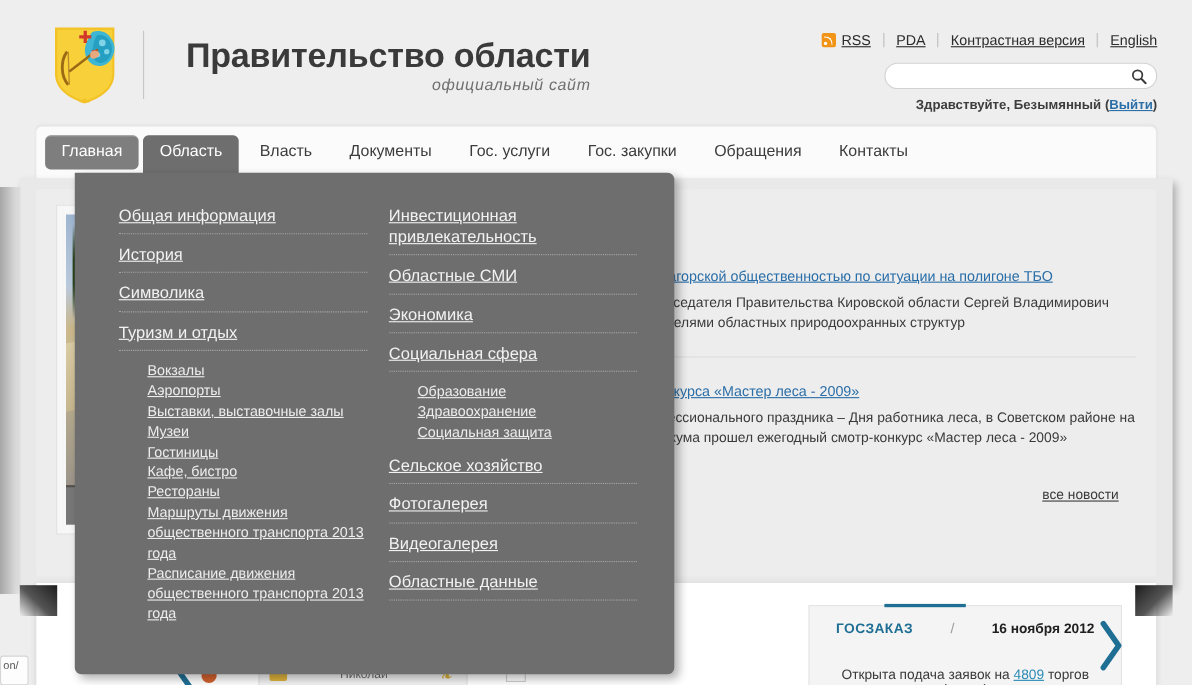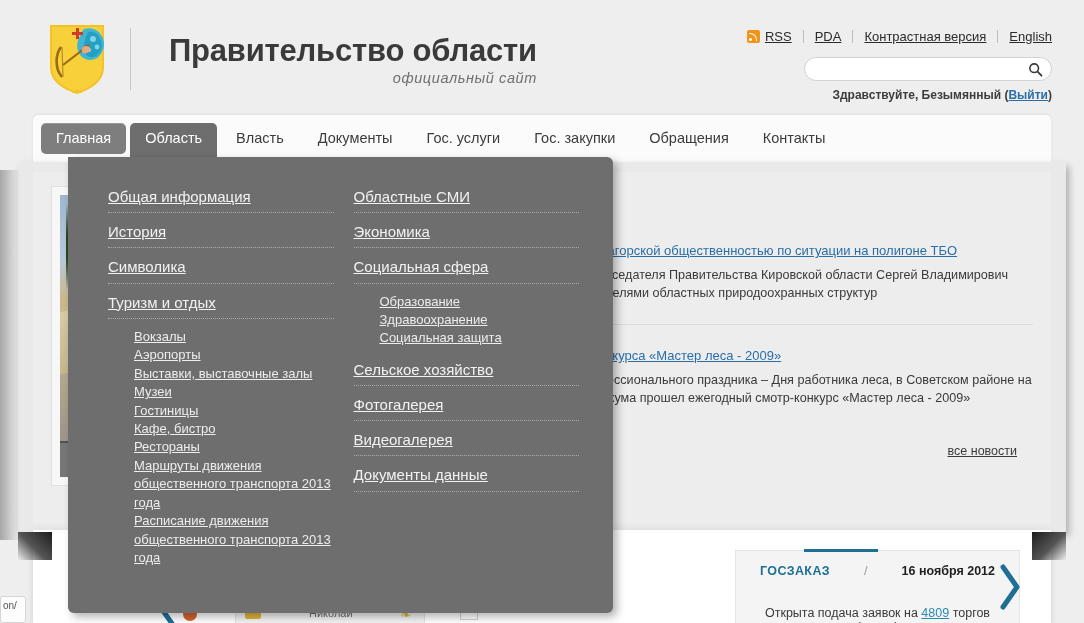--- a/index.html
+++ b/index.html
@@ -703,28 +703,29 @@
           <a class="mm-sub" href="#">Выставки, выставочные залы</a>
           <a class="mm-sub" href="#">Музеи</a>
           <a class="mm-sub" href="#">Гостиницы</a>
           <a class="mm-sub" href="#">Кафе, бистро</a>
           <a class="mm-sub" href="#">Рестораны</a>
           <a class="mm-sub" href="#">Маршруты движения общественного транспорта 2013 года</a>
           <a class="mm-sub" href="#">Расписание движения общественного транспорта 2013 года</a>
         </div>
       </div>
     <div class="mm-col right" id="mm-right">
+        <a class="mm-link" href="#">Инвестиционная привлекательность</a>
         <a class="mm-link" href="#">Областные СМИ</a>
         <a class="mm-link" href="#">Экономика</a>
         <a class="mm-link" href="#">Социальная сфера</a>
         <div class="mm-sublist">
           <a class="mm-sub" href="#">Образование</a>
           <a class="mm-sub" href="#">Здравоохранение</a>
           <a class="mm-sub" href="#">Социальная защита</a>
         </div>
         <a class="mm-link" href="#">Сельское хозяйство</a>
         <a class="mm-link" href="#">Фотогалерея</a>
         <a class="mm-link" href="#">Видеогалерея</a>
-        <a class="mm-link" href="#">Документы данные</a>
+        <a class="mm-link" href="#">Областные данные</a>
       </div>
   </div>
 
 </div>
 
 </body></html>

